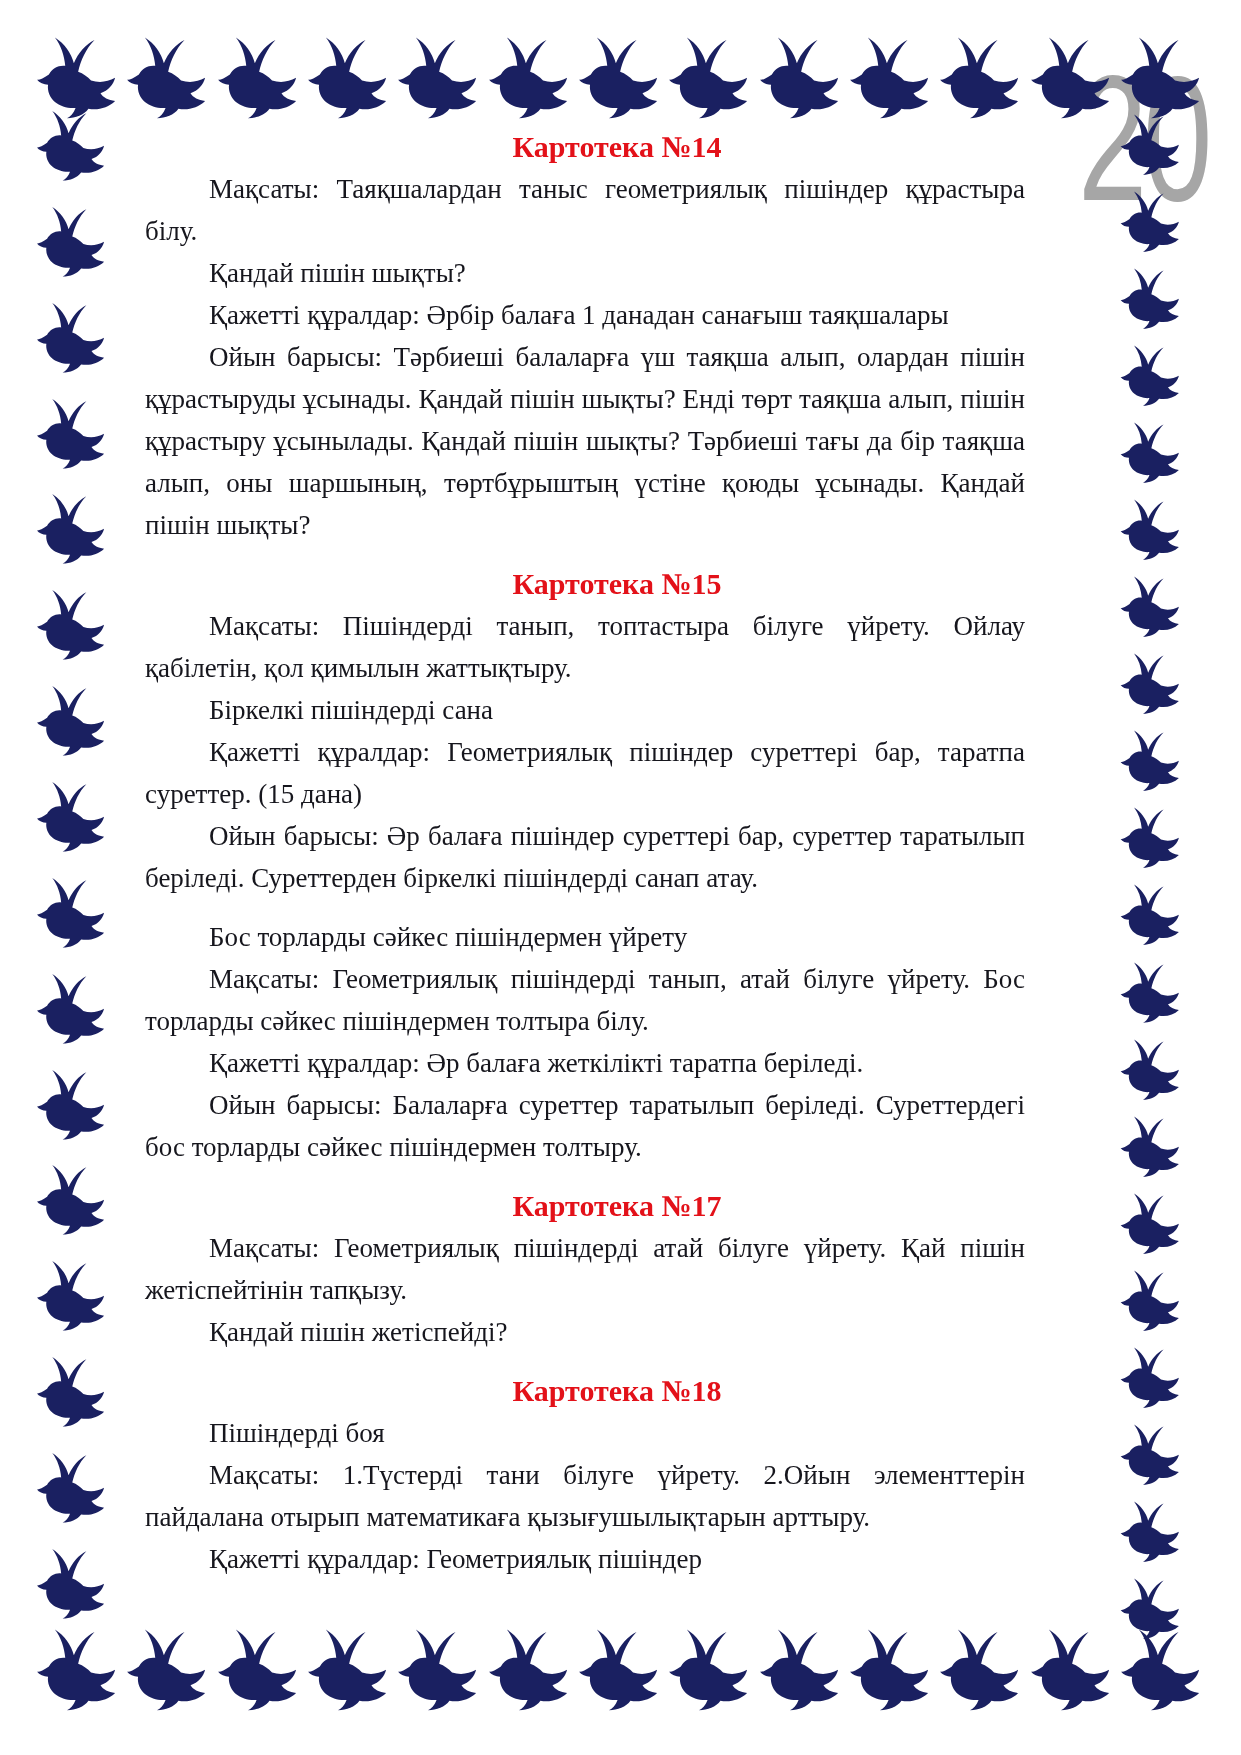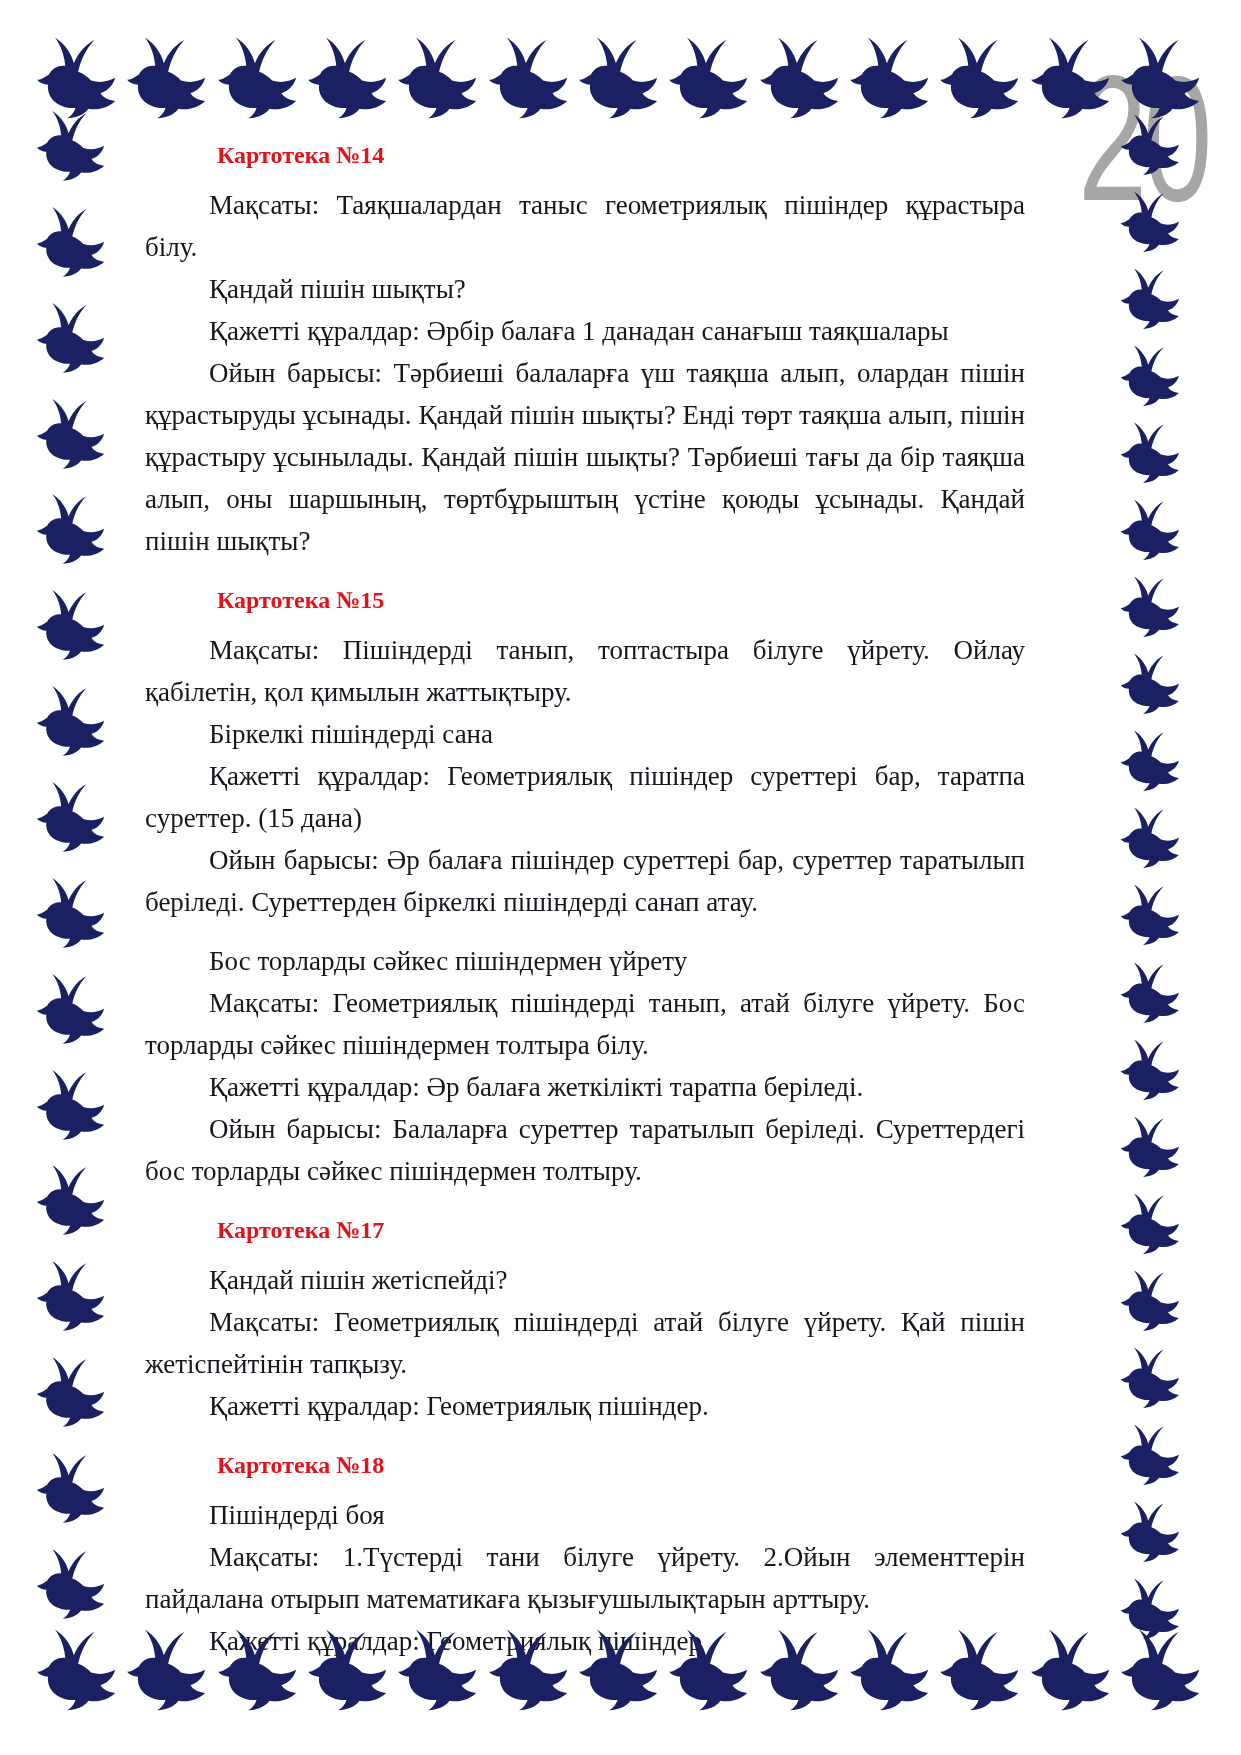--- a/index.html
+++ b/index.html
@@ -39,24 +39,24 @@
   }
   
   .content{
     position:absolute;left:145px;top:126px;width:880px;z-index:2;
     color:var(--ink);
     font-size:27px;line-height:42px;
     text-align:justify;
   }
   .card + .card{margin-top:17px;}
   .sec-title{
-    margin:8px;padding:0;
-    font-size:24px;line-height:42px;
+    margin:0;padding:0;
+    font-size:30px;line-height:42px;
     font-weight:bold;color:var(--accent);
-    text-indent:64px;text-align:left;
+    text-indent:64px;text-align:center;
   }
   .para{margin:0;padding:0;text-indent:64px;}
 </style>
 </head>
 <body>
 
 <svg width="0" height="0" style="position:absolute" aria-hidden="true">
   <symbol id="swallow" viewBox="0 0 100 100">
     <path d="M22,4
              C29,13 33,25 34,37
@@ -296,23 +296,22 @@
 
   <section class="card">
   <p class="para">Бос торларды сәйкес пішіндермен үйрету</p>
         <p class="para">Мақсаты: Геометриялық пішіндерді танып, атай білуге үйрету. Бос торларды сәйкес пішіндермен толтыра білу.</p>
         <p class="para">Қажетті құралдар: Әр балаға жеткілікті таратпа беріледі.</p>
         <p class="para">Ойын барысы: Балаларға суреттер таратылып беріледі. Суреттердегі бос торларды сәйкес пішіндермен толтыру.</p>
       </section>
 
   <section class="card">
     <h2 class="sec-title">Картотека №17</h2>
-  <p class="para">Қандай пішін жетіспейді?</p>
-        <p class="para">Мақсаты: Геометриялық пішіндерді атай білуге үйрету. Қай пішін жетіспейтінін тапқызу.</p>
-        <p class="para">Қажетті құралдар: Геометриялық пішіндер.</p>
+  <p class="para">Мақсаты: Геометриялық пішіндерді атай білуге үйрету. Қай пішін жетіспейтінін тапқызу.</p>
+        <p class="para">Қандай пішін жетіспейді?</p>
       </section>
 
   <section class="card">
     <h2 class="sec-title">Картотека №18</h2>
   <p class="para">Пішіндерді боя</p>
         <p class="para">Мақсаты: 1.Түстерді тани білуге үйрету. 2.Ойын элементтерін пайдалана отырып математикаға қызығушылықтарын арттыру.</p>
         <p class="para">Қажетті құралдар: Геометриялық пішіндер</p>
       </section>
 </main>
 

